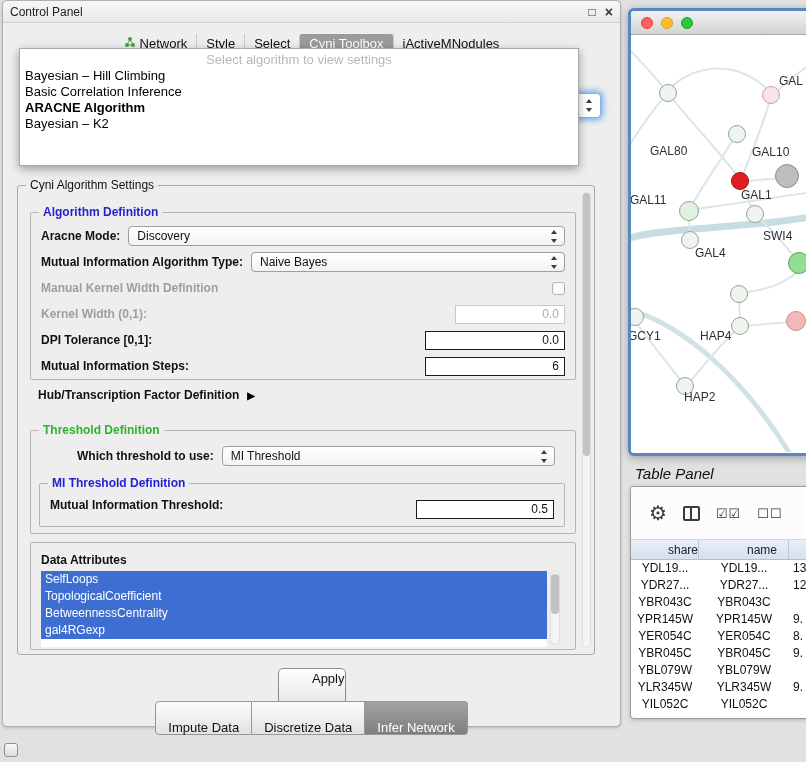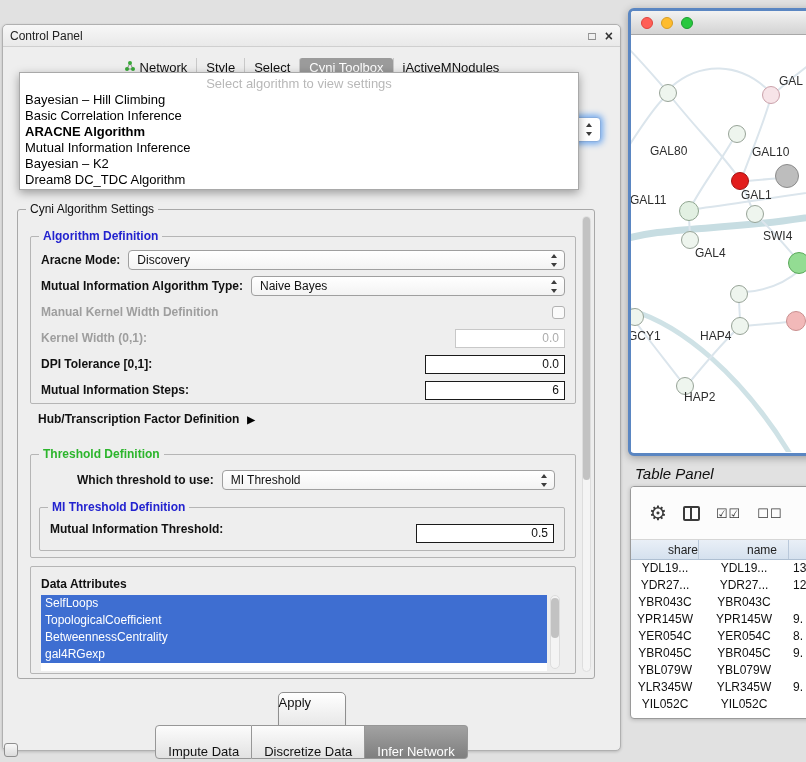--- a/index.html
+++ b/index.html
@@ -1,21 +1,21 @@
 <!DOCTYPE html>
 <html><head>
 <meta charset="utf-8">
 <style>
   * { margin:0; padding:0; box-sizing:border-box; }
   html,body { width:806px; height:762px; }
   body { font-family:"Liberation Sans", sans-serif; font-size:12px; color:#111; background:#e0e0e0; overflow:hidden; position:relative; }
   .screen { position:absolute; left:0; top:0; width:806px; height:762px; overflow:hidden; background:#e1e1e1; }
 
   
-  .control-panel { position:absolute; left:2px; top:24px; width:619px; height:727px; background:#eeeeee; border:1px solid #b0b0b0; border-radius:5px; box-shadow:0 1px 3px rgba(0,0,0,.18); }
+  .control-panel { position:absolute; left:2px; top:0; width:619px; height:727px; background:#eeeeee; border:1px solid #b0b0b0; border-radius:5px; box-shadow:0 1px 3px rgba(0,0,0,.18); }
   .cp-titlebar { position:absolute; left:0; top:0; right:0; height:22px; border-bottom:1px solid #cfcfcf; background:linear-gradient(#f7f7f7,#e9e9e9); border-radius:5px 5px 0 0; display:flex; align-items:center; padding:0 7px; }
   .cp-title { flex:1; font-size:12px; color:#222; }
   .win-icon { font-size:12px; color:#333; margin-left:9px; line-height:12px; cursor:default; }
   .win-icon.close { font-weight:bold; font-size:14px; }
 
   .cp-tabs { position:absolute; top:31px; left:0; right:0; height:23px; display:flex; justify-content:center; align-items:center; font-size:13px; }
   .cp-tab { padding:2px 9px; display:flex; align-items:center; gap:4px; border-left:1px solid #c9c9c9; color:#101010; white-space:nowrap; }
   .cp-tab:first-child { border-left:none; }
   .cp-tab.selected { background:#9b9b9b; color:#fff; border-radius:3px; }
 
@@ -70,21 +70,21 @@
 
   .mi-sub .row { height:40px; margin-top:1px; }
   .mi-sub .field { width:138px;margin-top:8px; }
 
   .da-label { position:absolute; top:10px; left:10px; font-weight:bold; font-size:12px; }
   .attr-list { position:absolute; left:10px; top:28px; right:28px; bottom:2px; background:#fff; overflow:hidden; }
   .attr-item { height:17px; line-height:17px; background:#3e6ed1; color:#fff; font-size:12px; padding-left:4px; white-space:nowrap; }
   .list-sb { right:15px; top:28px; height:74px; width:10px; }
   .list-sb .thumb { top:2px; height:55%; }
 
-  .apply-btn { position:absolute; left:50%; transform:translateX(-50%); top:667px; width:68px; height:38px; border:1px solid #8f8f8f; border-radius:5px; background:linear-gradient(#ffffff,#e5e5e5); font-size:13px; text-align:left; line-height:19px; box-shadow:0 1px 1px rgba(0,0,0,.12); }
+  .apply-btn { position:absolute; left:50%; transform:translateX(-50%); top:667px; width:68px; height:38px; border:1px solid #8f8f8f; border-radius:5px; background:linear-gradient(#ffffff,#e5e5e5); font-size:13px; text-align:right; line-height:19px; box-shadow:0 1px 1px rgba(0,0,0,.12); }
 
   .bottom-tabs { position:absolute; left:0; right:0; top:700px; display:flex; justify-content:center; }
   .bottom-tab { height:21px; line-height:19px; padding:16px 12px; font-size:13px; border:1px solid #979797; border-left:none; background:linear-gradient(#fcfcfc,#e2e2e2); white-space:nowrap; }
   .bottom-tab:first-child { border-left:1px solid #979797; border-radius:4px 0 0 4px; }
   .bottom-tab:last-child  { border-radius:0 4px 4px 0; }
   .bottom-tab.selected { background:linear-gradient(#a2a2a2,#7f7f7f); color:#fff; }
 
   
   .network-window { position:absolute; left:628px; top:8px; width:252px; height:448px; border:3px solid #5a86c2; border-radius:6px; background:#fff; overflow:hidden; box-shadow:0 2px 8px rgba(0,0,0,.3); }
   .nw-titlebar { height:24px; background:linear-gradient(#f2f2f2,#d3d3d3); border-bottom:1px solid #a8a8a8; display:flex; align-items:center; padding-left:10px; gap:8px; }
@@ -162,23 +162,21 @@
 
     <div class="combo-fragment">
       <span class="stepper"></span>
     </div>
 
     <div class="algo-popup">
       <div class="algo-placeholder">Select algorithm to view settings</div>
       <div class="algo-item">Bayesian – Hill Climbing</div>
       <div class="algo-item">Basic Correlation Inference</div>
       <div class="algo-item selected">ARACNE Algorithm</div>
-      <div class="algo-item">Mutual Information Inference</div>
       <div class="algo-item">Bayesian – K2</div>
-      <div class="algo-item">Dream8 DC_TDC Algorithm</div>
     </div>
 
     <div class="settings-group">
       <span class="group-label">Cyni Algorithm Settings</span>
 
       <div class="v-scrollbar settings-sb">
           <div class="thumb"></div>
         </div>
 
       <div class="inner-group algo-def">

